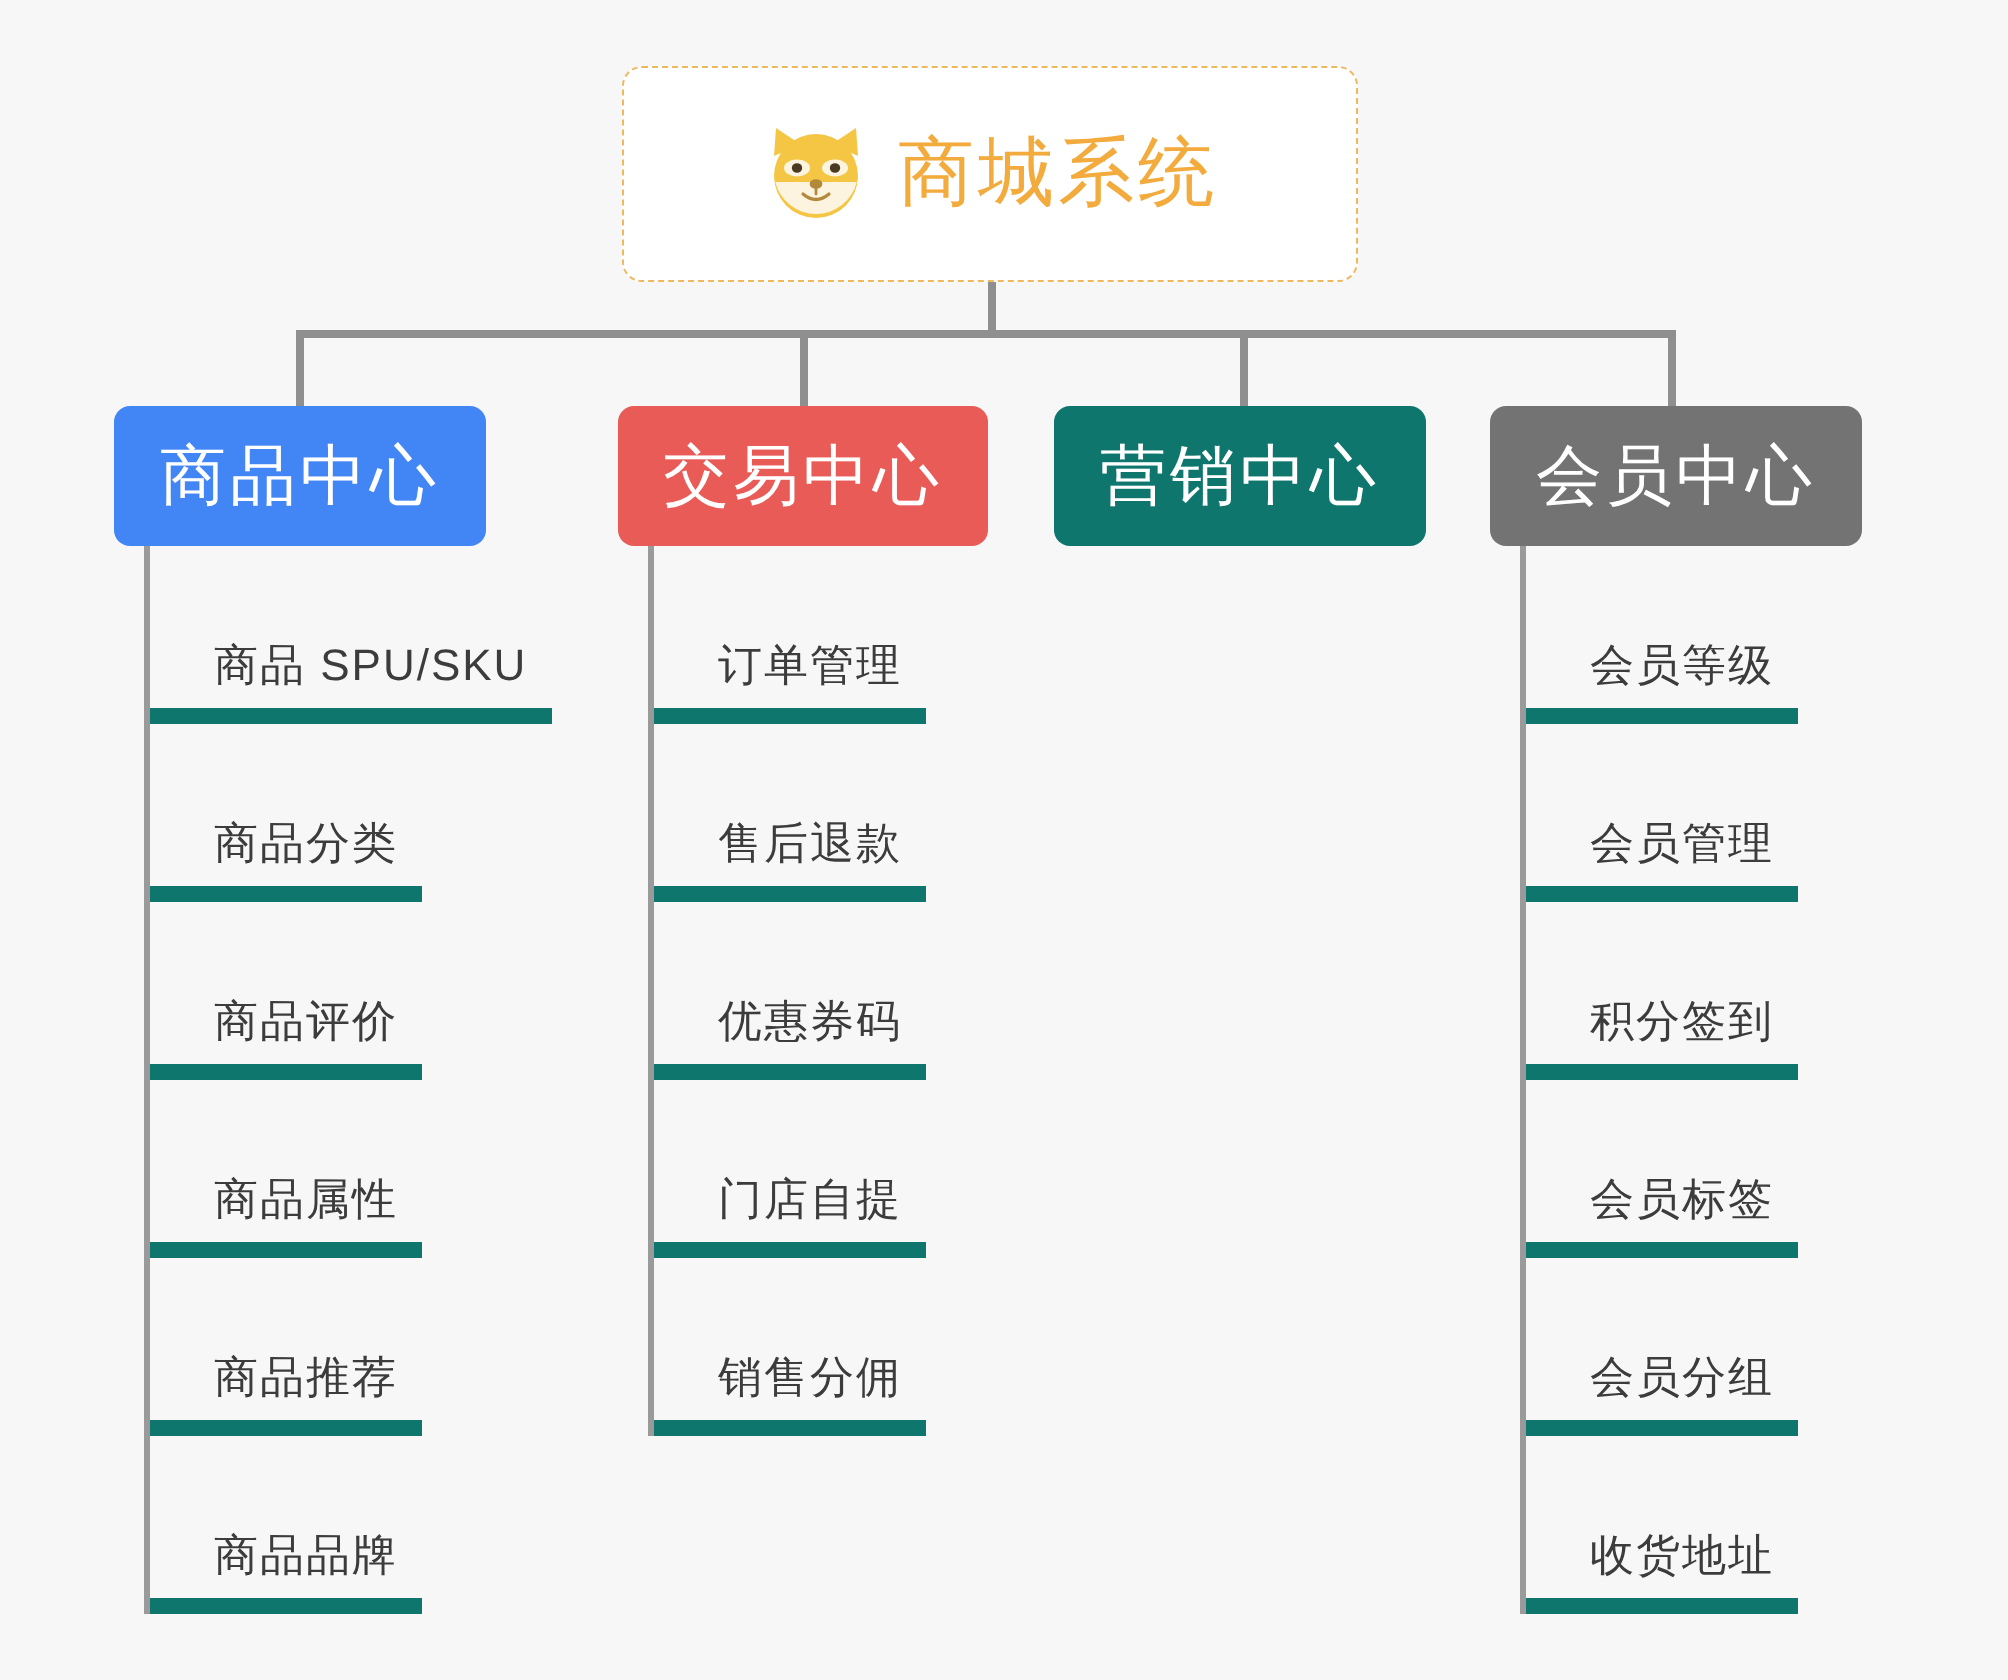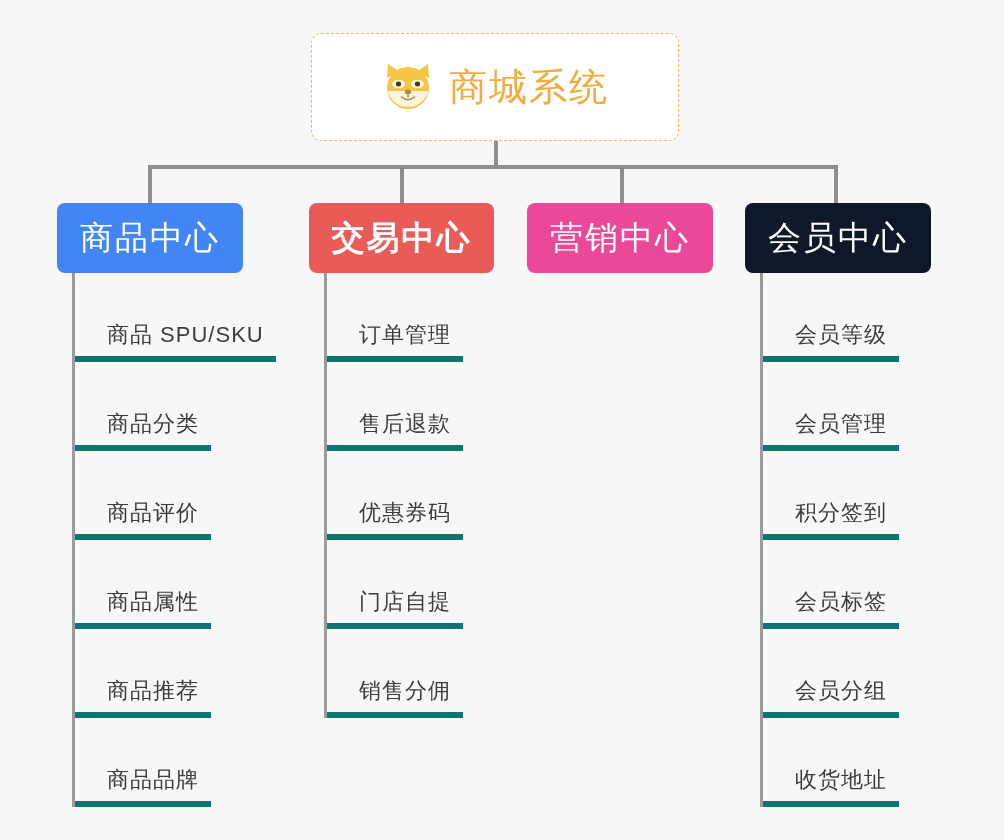--- a/index.html
+++ b/index.html
@@ -49,23 +49,23 @@
   .cat-box{
     border-radius:8px;
     color:#ffffff;
     font-size:33px;
     letter-spacing:2px;
     display:flex;align-items:center;justify-content:center;
     box-sizing:border-box;
     height:70px;
   }
   .c1 .cat-box{width:186px;background:#4285f4;}
-  .c2 .cat-box{width:185px;background:#e95b57;font-weight:bold;}
-  .c3 .cat-box{width:186px;background:#ec4899;text-align:center;}
-  .c4 .cat-box{width:186px;background:#0f172a;}
+  .c2 .cat-box{width:185px;background:#e95b57;}
+  .c3 .cat-box{width:186px;background:#0f766e;text-align:center;}
+  .c4 .cat-box{width:186px;background:#737373;}
 
   
   .children{
     position:relative;
     margin-left:15px;
     border-left:3px solid #9a9a9a;
     padding-top:0;
   }
   .leaf{
     height:89px;
@@ -74,21 +74,21 @@
     box-sizing:border-box;
   }
   .leaf-label{
     display:inline-block;
     margin-left:30px;
     margin-bottom:0;
     padding:0 12px 6px 2px;
     font-size:22px;
     color:#3c3c3c;
     letter-spacing:1px;
-    border-bottom:6px solid #0f766e;
+    border-bottom:8px solid #0f766e;
     white-space:nowrap;
     position:relative;
     left:-30px;
     padding-left:32px;
   }
 </style>
 </head>
 <body>
 
 <div id="stage">

